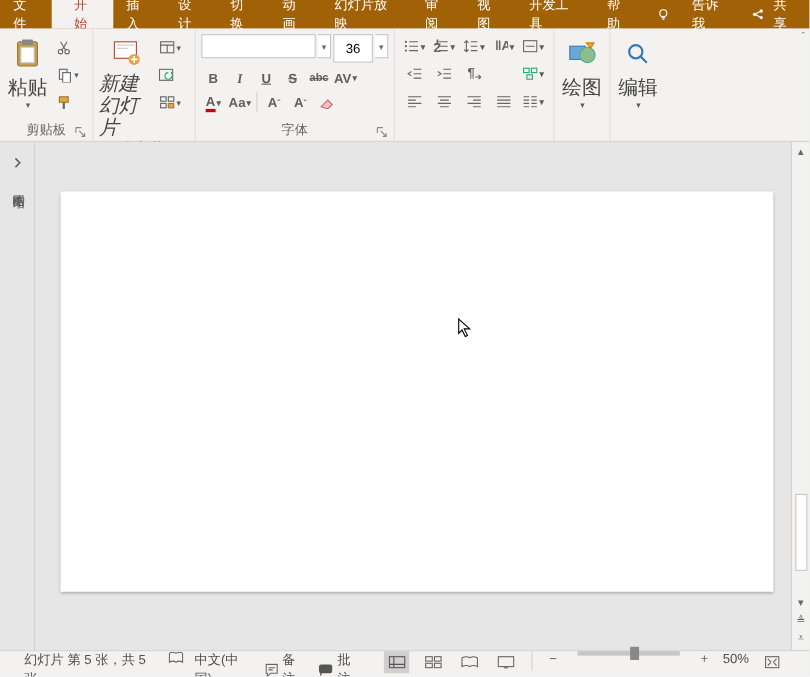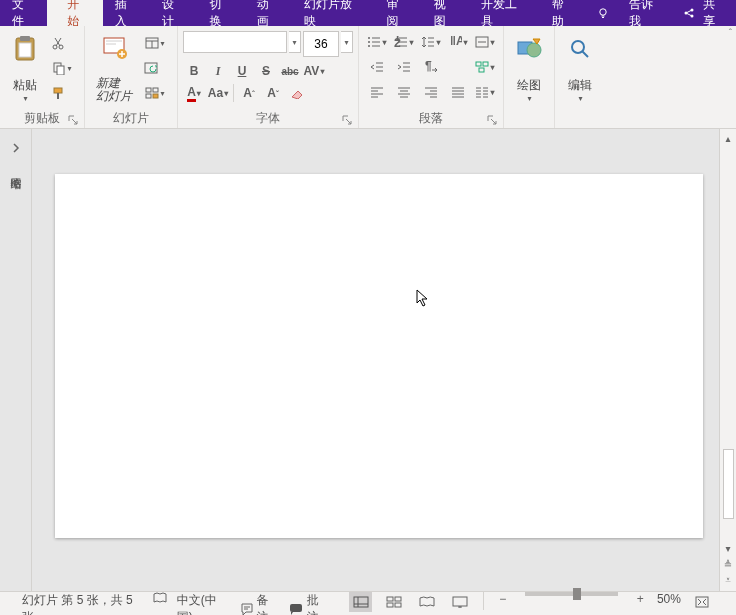--- a/index.html
+++ b/index.html
@@ -1,35 +1,35 @@
 <!DOCTYPE html>
 <html><head>
 <meta charset="utf-8">
 <style>
   * { margin: 0; padding: 0; box-sizing: border-box; font-family: "Microsoft YaHei", sans-serif; font-size: 12px; }
   body { width: 736px; height: 615px; background: #e6e6e6; overflow: hidden; display: flex; flex-direction: column; }
   
   
-  .tab-bar { height: 26px; background: #4c1d95; display: flex; align-items: stretch; color: #fff; }
+  .tab-bar { height: 26px; background: #a16207; display: flex; align-items: stretch; color: #fff; }
   .tab { padding: 0 12px; display: flex; align-items: center; color: #fff; cursor: pointer; }
   .tab.active { background: #f3f2f1; color: #b7472a; padding-left: 20px; }
   .tab-spacer { flex: 1; }
   .tell-me { display: flex; align-items: center; gap: 20px; padding: 0 10px; color: #fff; }
   .share { display: flex; align-items: center; gap: 8px; padding: 0 10px; color: #fff; }
   
   
   .ribbon { height: 103px; background: #f3f2f1; display: flex; border-bottom: 1px solid #d4d2cf; position: relative; }
   .group { border-right: 1px solid #e1dfdd; padding: 3px 5px 0 5px; display: flex; flex-direction: column; }
   .group-body { flex: 1; display: flex; align-items: flex-start; }
   .group-label { height: 18px; text-align: center; color: #666; font-size: 11px; padding-bottom: 3px; position: relative; }
   .dialog-launcher { position: absolute; right: 0px; bottom: 2px; width: 12px; height: 12px; display: flex; align-items:center; justify-content:center; }
   
   .big-btn { width: 40px; display: flex; flex-direction: column; align-items: center; padding-top: 4px; color: #464646; }
   .big-btn .ic { width: 32px; height: 32px; display:flex; align-items:center; justify-content:center; }
-  .big-btn .lbl { margin-top: 12px; font-size: 12px; }
+  .big-btn .lbl { margin-top: 2px; font-size: 18px; }
   
   .sm-col { display: flex; flex-direction: column; gap: 3px; padding: 3px 2px; }
   .sm-btn { width: 22px; height: 22px; display: flex; align-items: center; justify-content: center; color: #5f5f5f; }
   .sm-btn.wider { width: 30px; }
   .sm-btn svg, .sm-btn span { pointer-events: none; }
   .dd-caret { font-size: 8px; color: #5f5f5f; margin-left: 1px; }
   
   
   .font-top { display: flex; gap: 2px; margin-bottom: 3px; }
   .font-name { width: 104px; height: 22px; border: 1px solid #c8c6c4; background: #fff; padding: 0 4px; font-size: 12px; display:flex; align-items:center; }
@@ -383,27 +383,20 @@
         <div class="txtbtn">
             <span>
               <svg width="14" height="12">
                 <path d="M1 2h5M1 5h5M1 8h5M1 11h5M8 2h5M8 5h5M8 8h5M8 11h5" stroke="#666"></path>
               </svg>
             </span>
             <span class="dd-caret">▾</span>
           </div>
       </div>
     </div>
-    <div class="group-label"><span>段落</span>
-      <span class="dialog-launcher">
-          <svg width="10" height="10" viewBox="0 0 10 10">
-            <path d="M1 1 H6 M1 1 V6 M4 4 L9 9 M9 6 V9 H6" stroke="#888" fill="none"></path>
-          </svg>
-        </span>
-    </div>
   </div>
 
   <div class="group">
     <div class="group-body">
       <div class="big-btn">
         <span class="ic">
           <svg width="28" height="26" viewBox="0 0 28 26">
               <rect x="3" y="6" width="14" height="12" fill="#6aa8d8" stroke="#3a7ab0"></rect>
               <circle cx="19" cy="14" r="7" fill="#8fbc8f" stroke="#5a8"></circle>
               <path d="M18 3 h7 l-3 5 z" fill="#e8a33d" stroke="#c80"></path>

